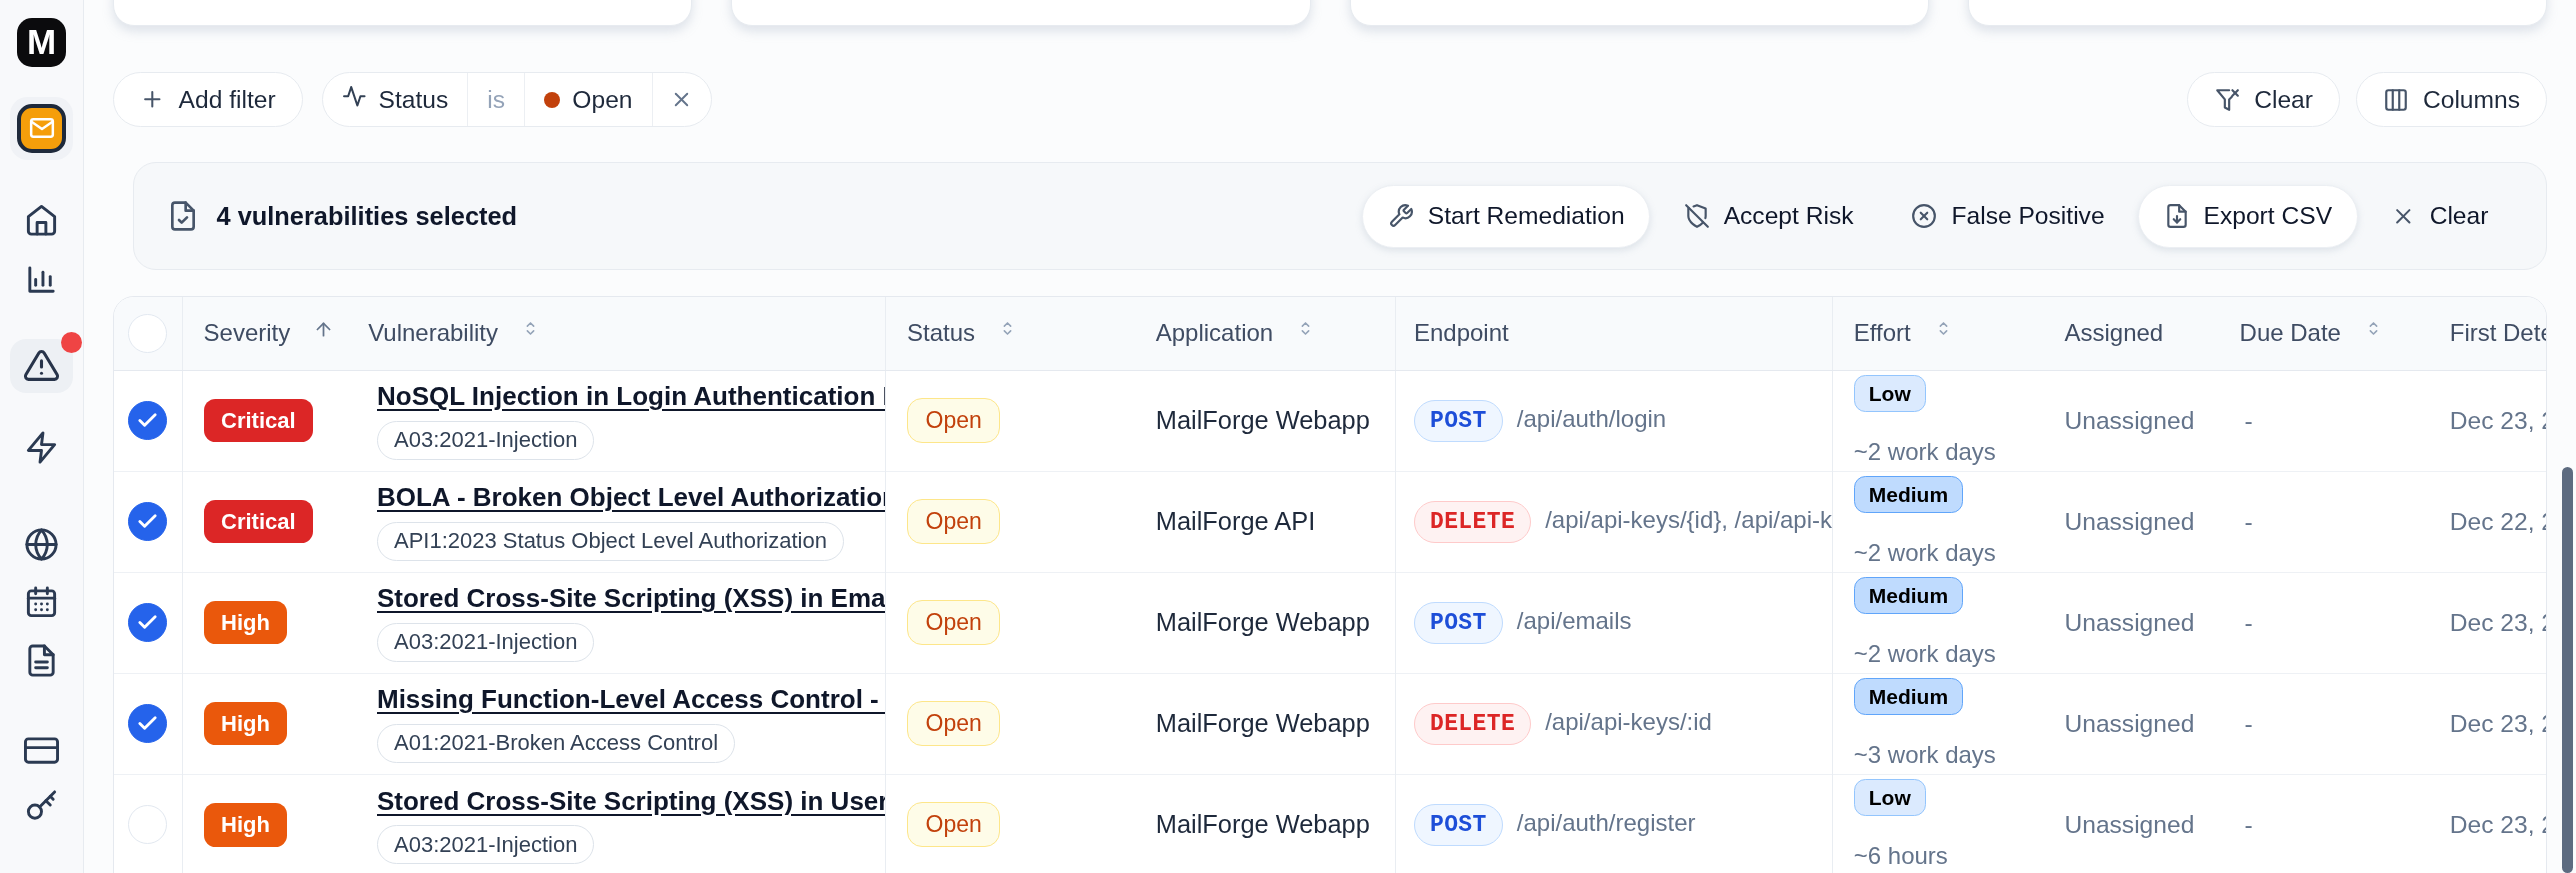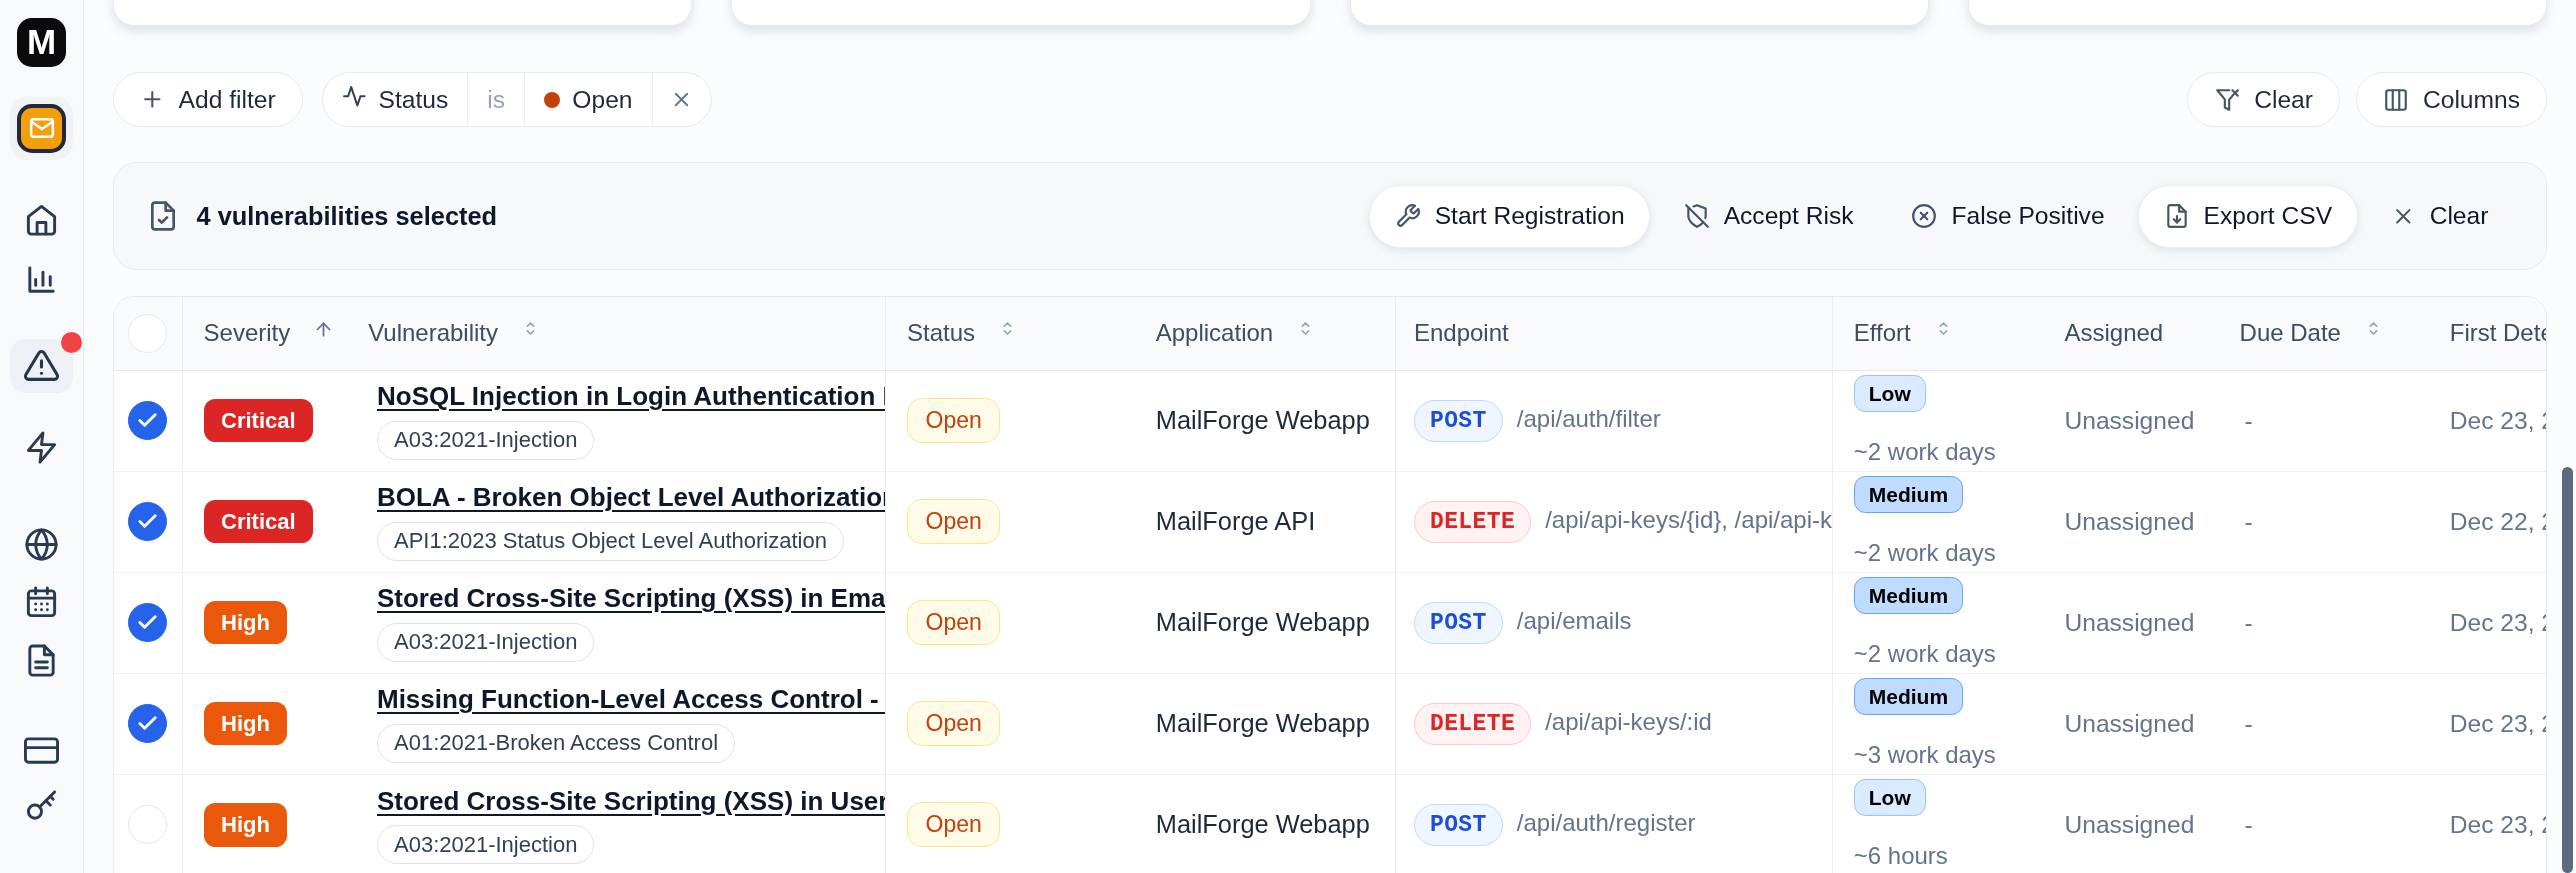--- a/index.html
+++ b/index.html
@@ -39,21 +39,21 @@
   .chip-seg { display:flex; align-items:center; gap:12.3px; padding:0 19px; font-size:24.6px; color:#1e293b; }
   .chip-seg + .chip-seg { border-left:1.8px solid #eceff3; }
   .chip-op { color:#94a3b8; }
   .dot { width:16px; height:16px; border-radius:50%; background:#c2410c; }
   .chip-x { color:#64748b; display:flex; align-items:center; padding:0 17.5px; border-left:1.8px solid #eceff3; }
   .spacer { flex:1; }
   .filter-right { display:flex; gap:16px; }
 
   
   .sel-bar { margin-top:35px; height:108px; background:#f6f8fa; border:1.8px solid #e7ebf0; border-radius:23px;
-             display:flex; align-items:center; padding:12px 33px; }
+             display:flex; align-items:center; padding:12px 33px;margin-left:20px; }
   .sel-left { display:flex; align-items:center; gap:17.5px; font-size:25.4px; font-weight:600; color:#0f172a; }
   .sel-left .bico { color:#475569; display:flex; }
   .sel-actions { margin-left:auto; display:flex; align-items:center; gap:8.8px; }
   .sel-btn { height:63px; display:inline-flex; align-items:center; gap:14px; padding:0 24.6px;
              font-size:24.6px; color:#0f172a; border:none; background:transparent; border-radius:876px; cursor:pointer; }
   .sel-btn .bico { color:#475569; display:flex; }
   .sel-btn.solid { background:#fff; border:1.8px solid #eceff3; box-shadow:0 2.6px 7px rgba(148,163,184,0.25); }
 
   
   .table-card { margin-top:26px; height:614px; background:#fff; border:1.8px solid #e5e9ef;
@@ -265,21 +265,21 @@
         </span>
       <span>4 vulnerabilities selected</span>
     </div>
     <div class="sel-actions">
       <button class="sel-btn solid">
         <span class="bico">
             <svg width="26" height="26" viewBox="0 0 24 24" fill="none" stroke="currentColor" stroke-width="2" stroke-linecap="round" stroke-linejoin="round">
               <path d="M14.7 6.3a1 1 0 0 0 0 1.4l1.6 1.6a1 1 0 0 0 1.4 0l3.77-3.77a6 6 0 0 1-7.94 7.94l-6.91 6.91a2.12 2.12 0 0 1-3-3l6.91-6.91a6 6 0 0 1 7.94-7.94l-3.76 3.76z"></path>
             </svg>
           </span>
-        <span>Start Registration</span>
+        <span>Start Remediation</span>
       </button>
       <button class="sel-btn">
         <span class="bico">
             <svg width="26" height="26" viewBox="0 0 24 24" fill="none" stroke="currentColor" stroke-width="2" stroke-linecap="round" stroke-linejoin="round">
               <path d="M19.7 14a6.9 6.9 0 0 0 .3-2V5l-8-3-3.2 1.2"></path>
               <path d="M4.7 4.9L4 5v7c0 6 8 10 8 10a20.3 20.3 0 0 0 5.6-4.1"></path>
               <path d="M2 2l20 20"></path>
             </svg>
           </span>
         <span>Accept Risk</span>
@@ -418,21 +418,21 @@
         <tr>
           <td class="checkbox"><span class="cb checked">
                 <svg width="23" height="23" viewBox="0 0 24 24" fill="none" stroke="currentColor" stroke-width="3" stroke-linecap="round" stroke-linejoin="round">
                   <path d="M20 6L9 17l-5-5"></path>
                 </svg>
               </span></td>
           <td class="bl pad"><span class="sev-badge sev-critical">Critical</span></td>
           <td style="padding-left:8.8px"><div class="vuln-title">NoSQL Injection in Login Authentication Endpoint</div><span class="vuln-tag">A03:2021-Injection</span></td>
           <td class="bl pad"><span class="open-badge">Open</span></td>
           <td style="padding-left:29px"><span class="app-txt">MailForge Webapp</span></td>
-          <td class="bl" style="padding-left:17.5px"><span class="method m-post">POST</span><span class="ep-path">/api/auth/filter</span></td>
+          <td class="bl" style="padding-left:17.5px"><span class="method m-post">POST</span><span class="ep-path">/api/auth/login</span></td>
           <td class="bl pad"><span class="eff-badge eff-low">Low</span><div class="eff-time">~2 work days</div></td>
           <td class="pad"><span class="muted">Unassigned</span></td>
           <td style="padding-left:26px"><span class="muted">-</span></td>
           <td class="pad"><span class="muted">Dec 23, 2025</span></td>
         </tr>
 
         <tr>
           <td class="checkbox"><span class="cb checked">
                 <svg width="23" height="23" viewBox="0 0 24 24" fill="none" stroke="currentColor" stroke-width="3" stroke-linecap="round" stroke-linejoin="round">
                   <path d="M20 6L9 17l-5-5"></path>

